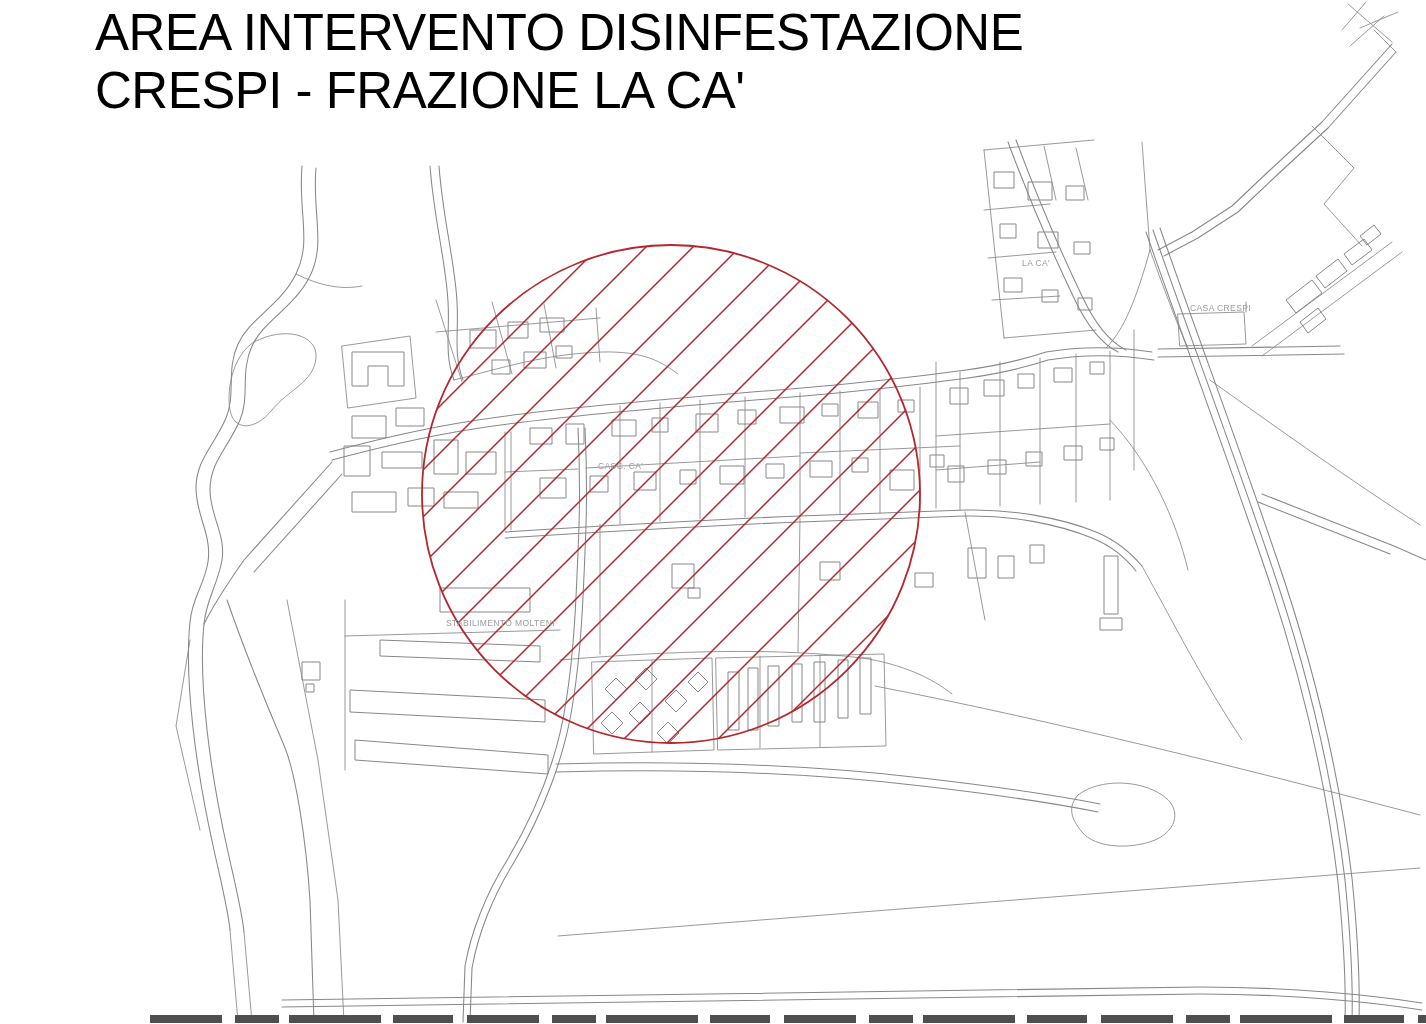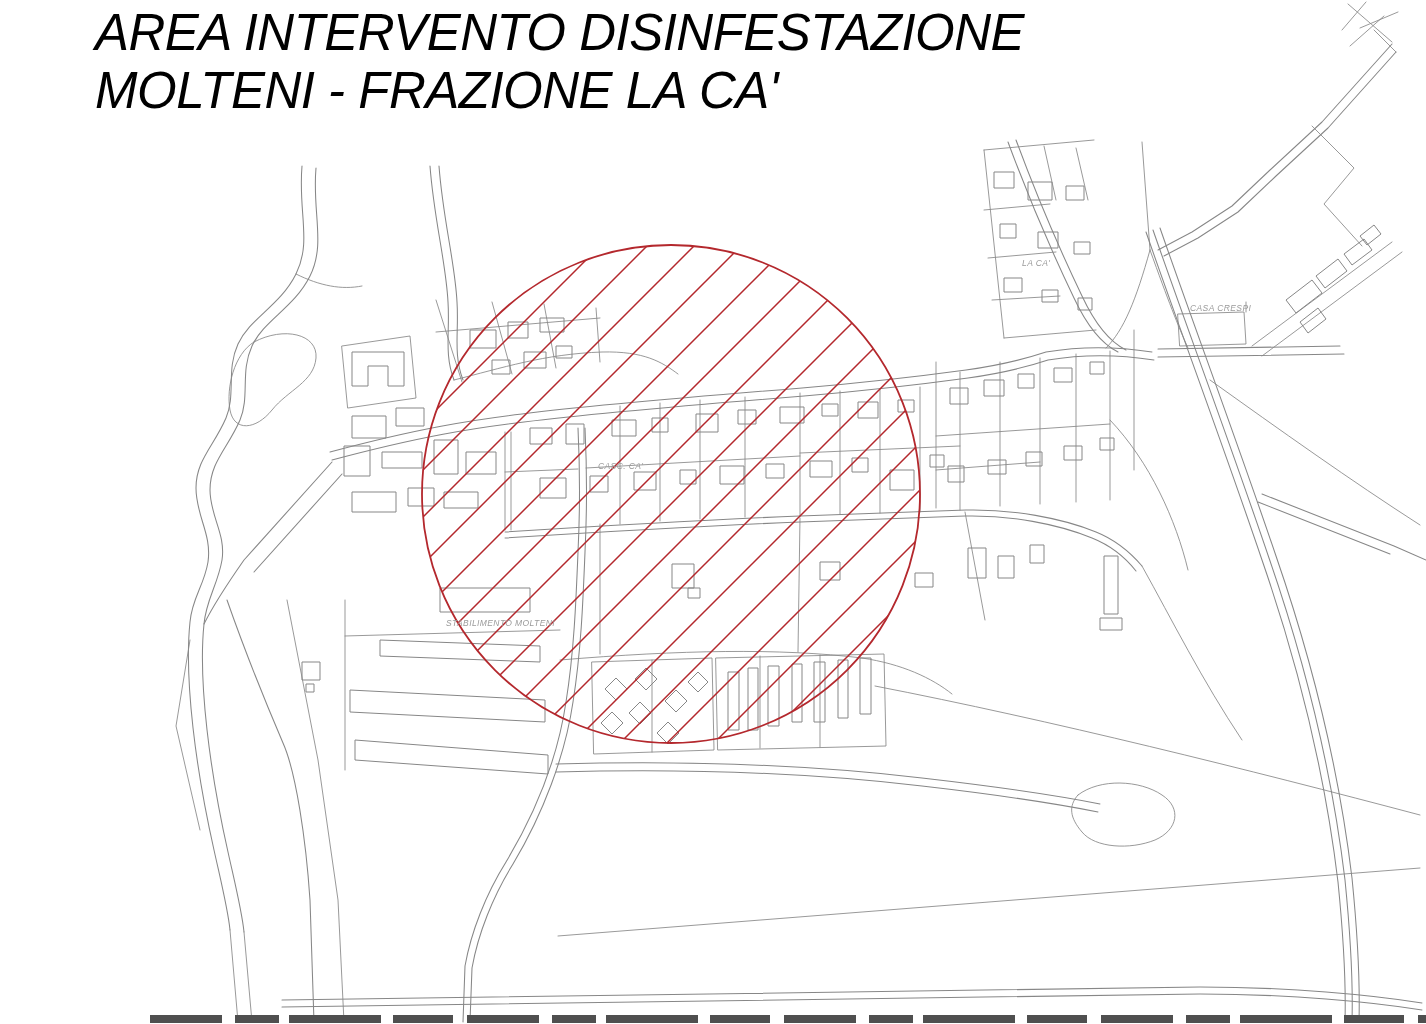--- a/index.html
+++ b/index.html
@@ -1,21 +1,21 @@
 <!DOCTYPE html>
 <html style="--background: #ffffff; --title-black: #000000; --map-lines: #878787; --label-gray: #9a9a9a; --zone-red: #b4282d;"><head>
 <meta charset="utf-8">
 <style>
   html,body{margin:0;padding:0;}
   body{
     width:1426px;height:1024px;overflow:hidden;
     background:var(--background,#fff);
     font-family:"Liberation Sans",sans-serif;
   }
-  .page{position:relative;width:1426px;height:807px;font-style:italic;}
+  .page{position:relative;width:1426px;height:807px;}
   .map-svg{position:absolute;left:0;top:0;}
   .title{
     position:absolute;left:95px;top:4px;
     color:var(--title-black,#000);
     font-size:51px;line-height:1.14;letter-spacing:-0.5px;
     white-space:nowrap;z-index:2;
   }
   .ln{stroke:var(--map-lines,#878787);stroke-width:1.05;fill:none;
       stroke-linejoin:round;stroke-linecap:round;}
   .thin{stroke-width:0.85;}
@@ -29,21 +29,21 @@
   }
   .darkband{stroke:#4f4f4f;stroke-width:8;fill:none;}
 </style>
 </head>
 <body>
 
 <div class="page">
 
   <div class="title">
     <div>AREA INTERVENTO DISINFESTAZIONE</div>
-    <div>MOLTENI - FRAZIONE LA CA'</div>
+    <div>CRESPI - FRAZIONE LA CA'</div>
   </div>
 
   <svg class="map-svg" width="1426" height="1024" viewBox="0 0 1426 1024" xmlns="http://www.w3.org/2000/svg" role="img">
 
     <defs>
       <pattern id="hatch" width="47" height="47" patternUnits="userSpaceOnUse">
         <path class="hatchline" d="M-12,12 L12,-12 M0,47 L47,0 M35,59 L59,35"></path>
       </pattern>
     </defs>
 

